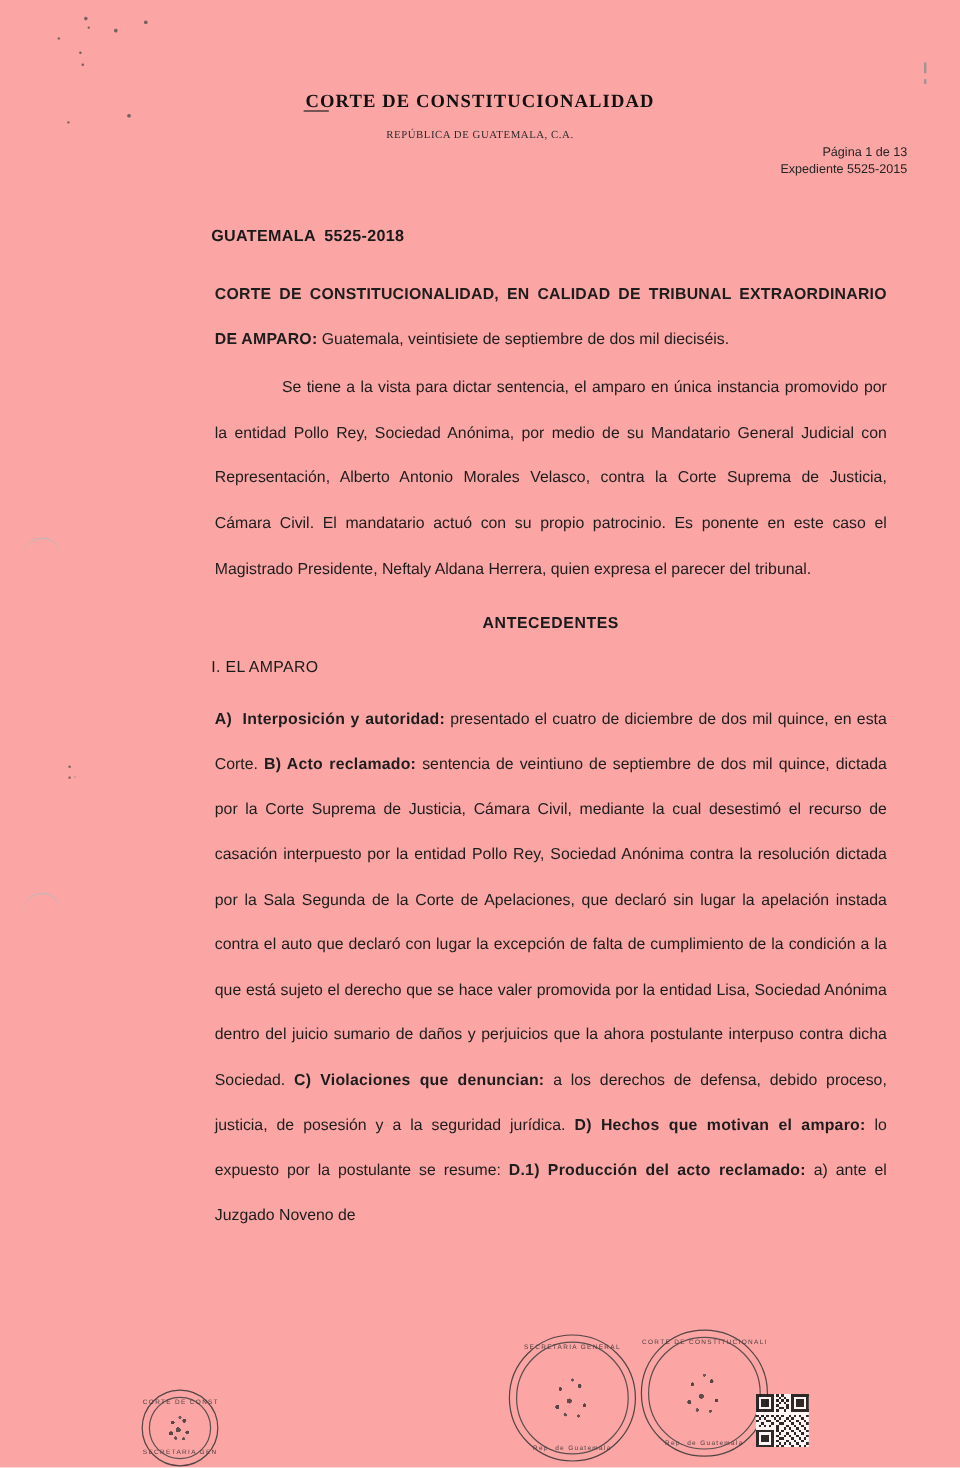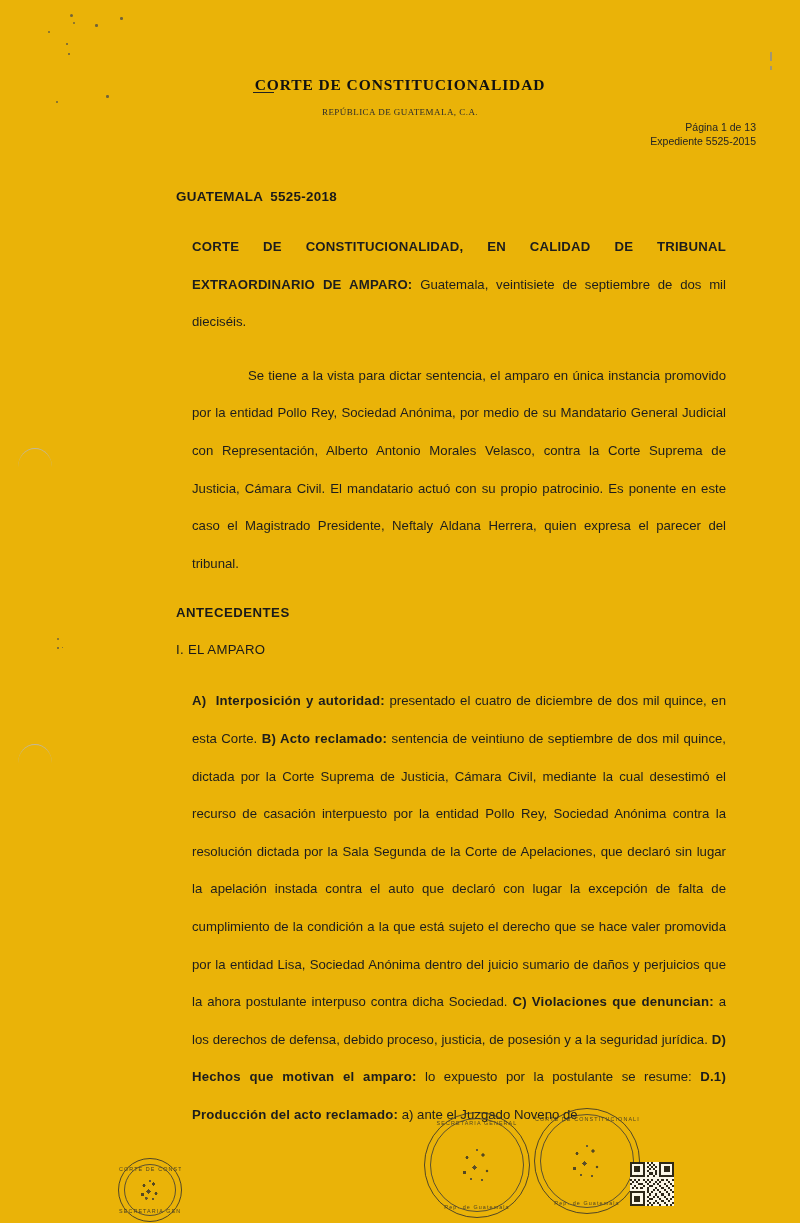--- a/index.html
+++ b/index.html
@@ -4,21 +4,21 @@
 <style>
   html, body {
     margin: 0;
     padding: 0;
     background: #ffffff;
   }
   .page {
     position: relative;
     width: 800px;
     height: 1223px;
-    background: #eab308;
+    background: #fca5a5;
     overflow: hidden;
     font-family: "Liberation Sans", sans-serif;
     color: #1a1a1a;
   }
 
   
   .speck {
     position: absolute;
     background: #4a4a4a;
     border-radius: 50%;
@@ -83,42 +83,42 @@
   }
 
   
   .body {
     position: absolute;
     top: 182px;
     left: 176px;
     width: 566px;
   }
   p.para {
-    margin: 16px;
+    margin: 3px;
     font-size: 13.2px;
     line-height: 37.6px;
     text-align: justify;
     text-justify: inter-word;
     color: #1d1d1d;
   }
   p.para.indent { text-indent: 56px; }
   p.para b { font-weight: bold; letter-spacing: 0.2px; }
 
   .expnum {
     font-size: 13.4px;
     font-weight: bold;
     letter-spacing: 0.3px;
     line-height: 30px;
     margin: 0 0 14px 0;
   }
   .expnum .sp { display: inline-block; width: 7px; }
 
   .heading-center {
     margin: 12px 0 6px 0;
-    text-align: left;
+    text-align: center;
     font-size: 13.2px;
     font-weight: bold;
     letter-spacing: 0.5px;
     line-height: 30px;
   }
   .heading-left {
     margin: 0 0 8px 0;
     font-size: 13.2px;
     font-weight: normal;
     letter-spacing: 0.3px;

